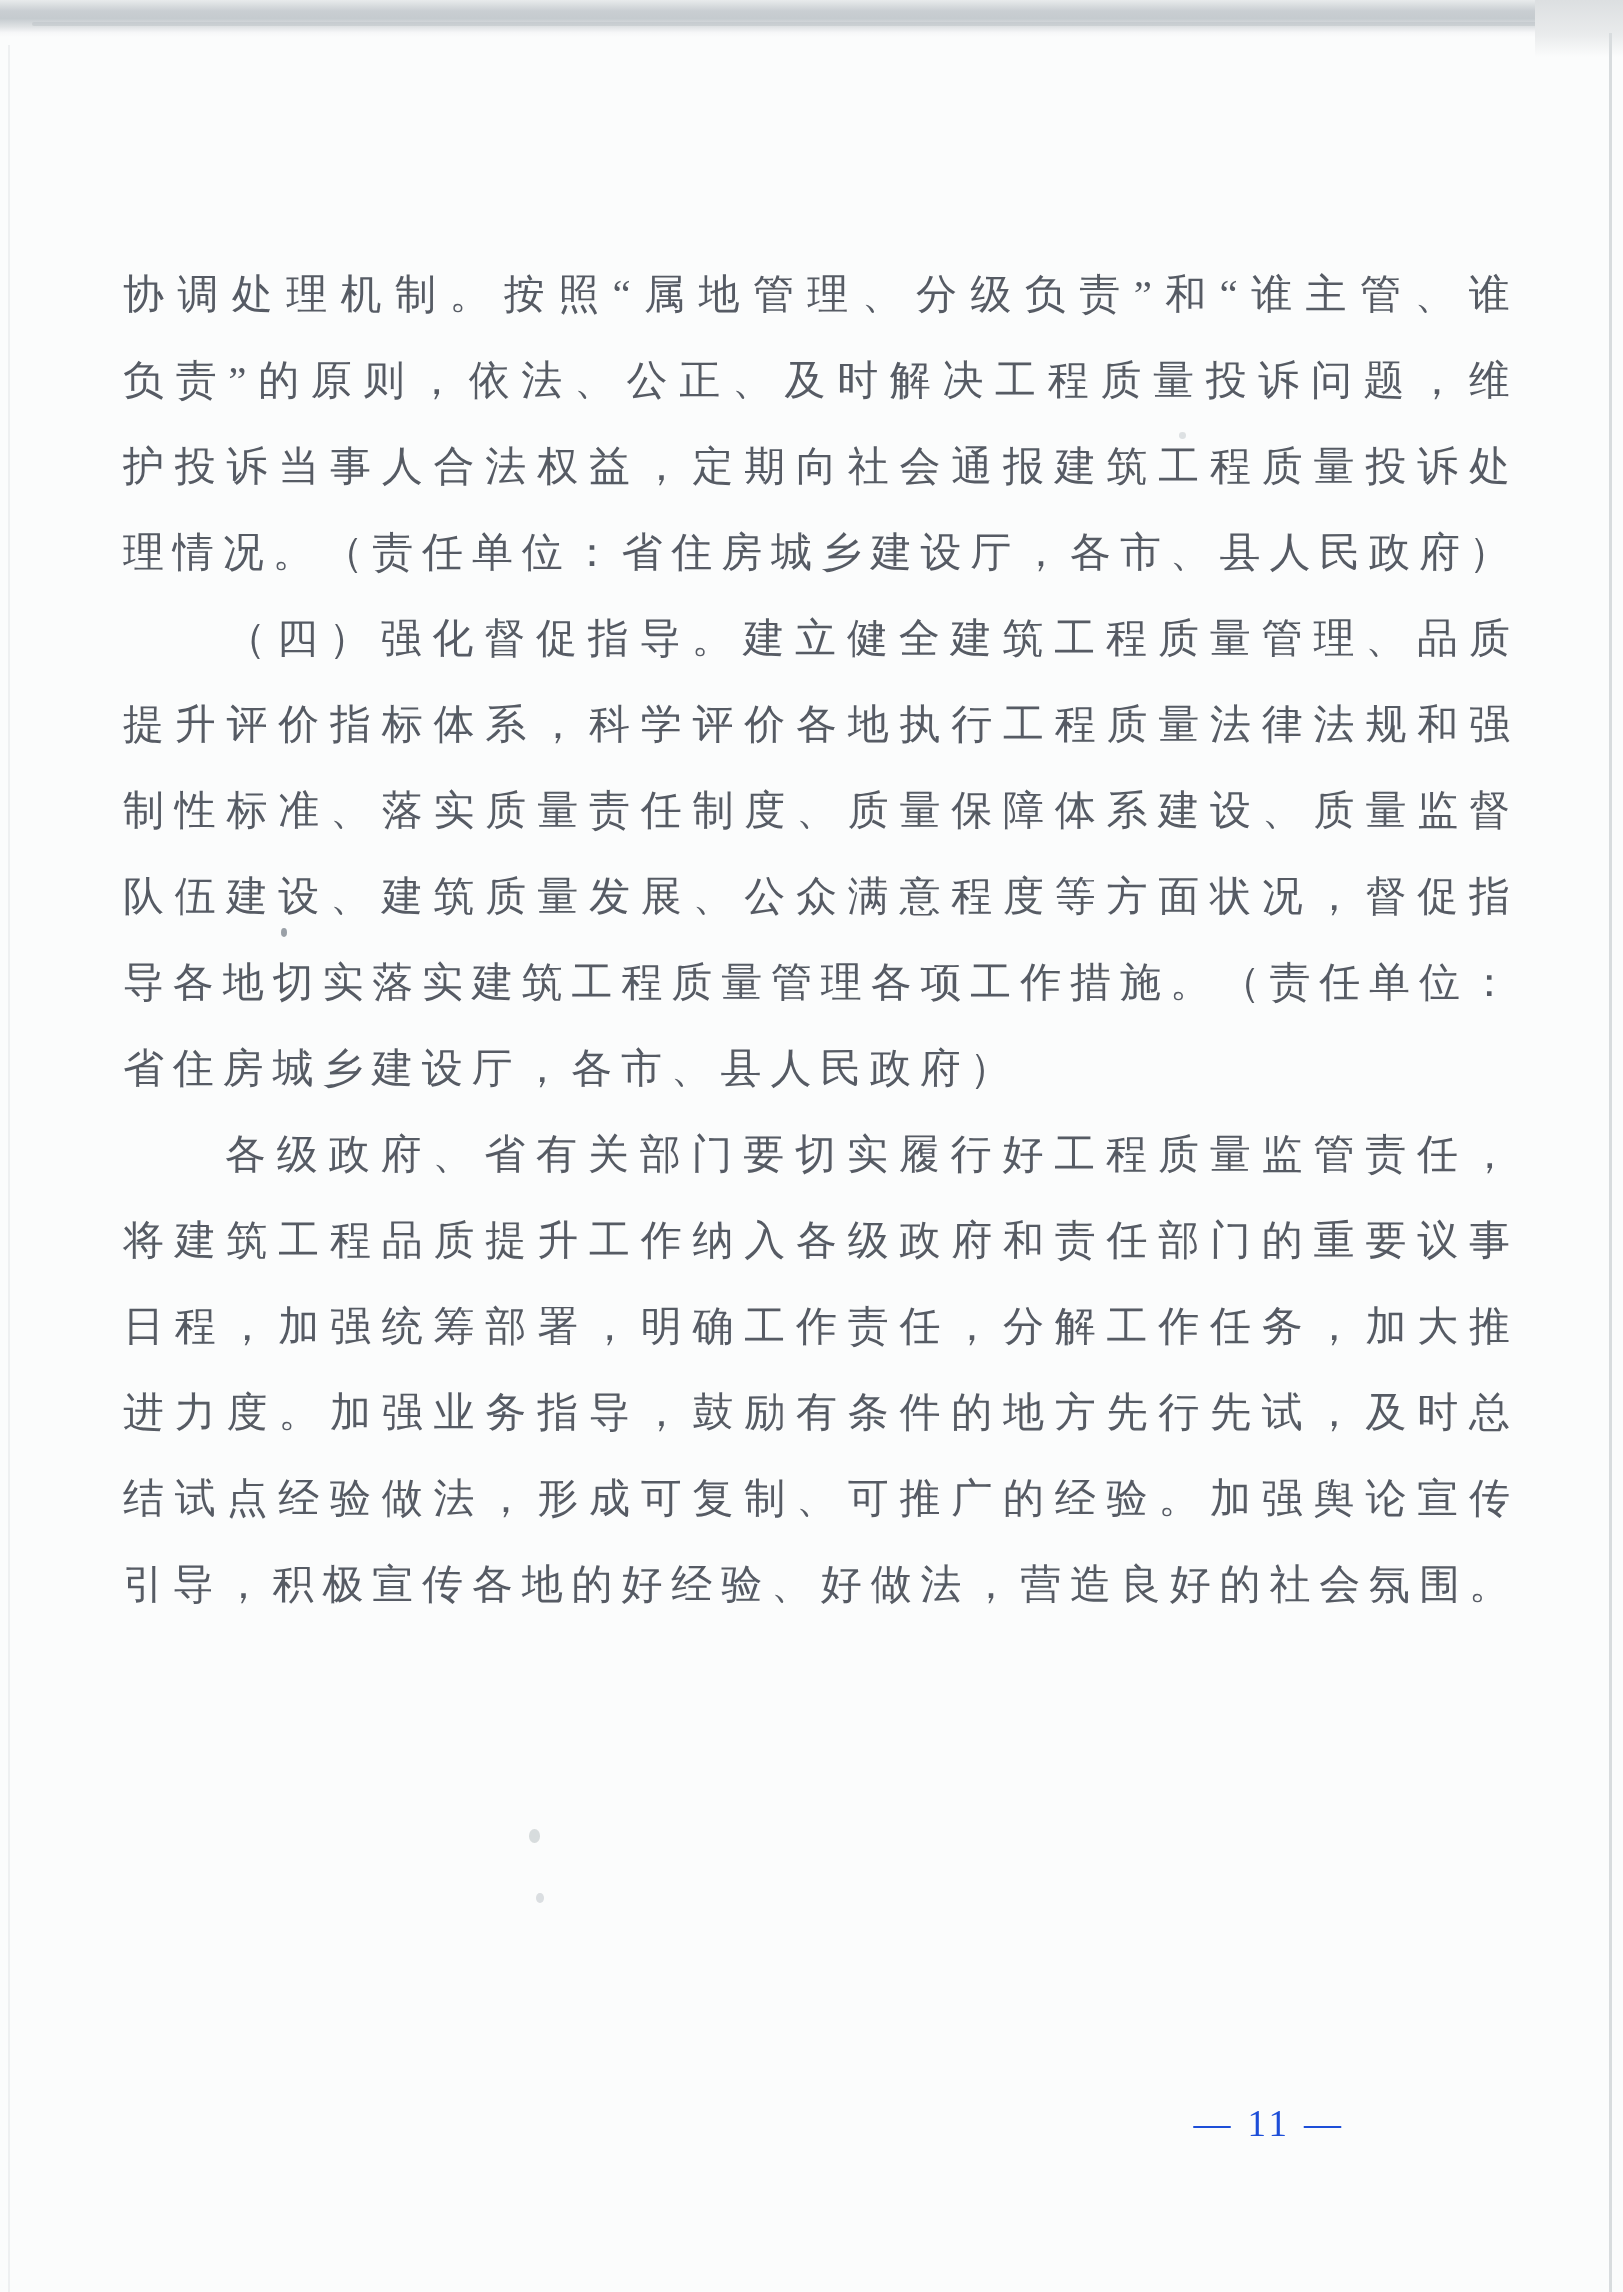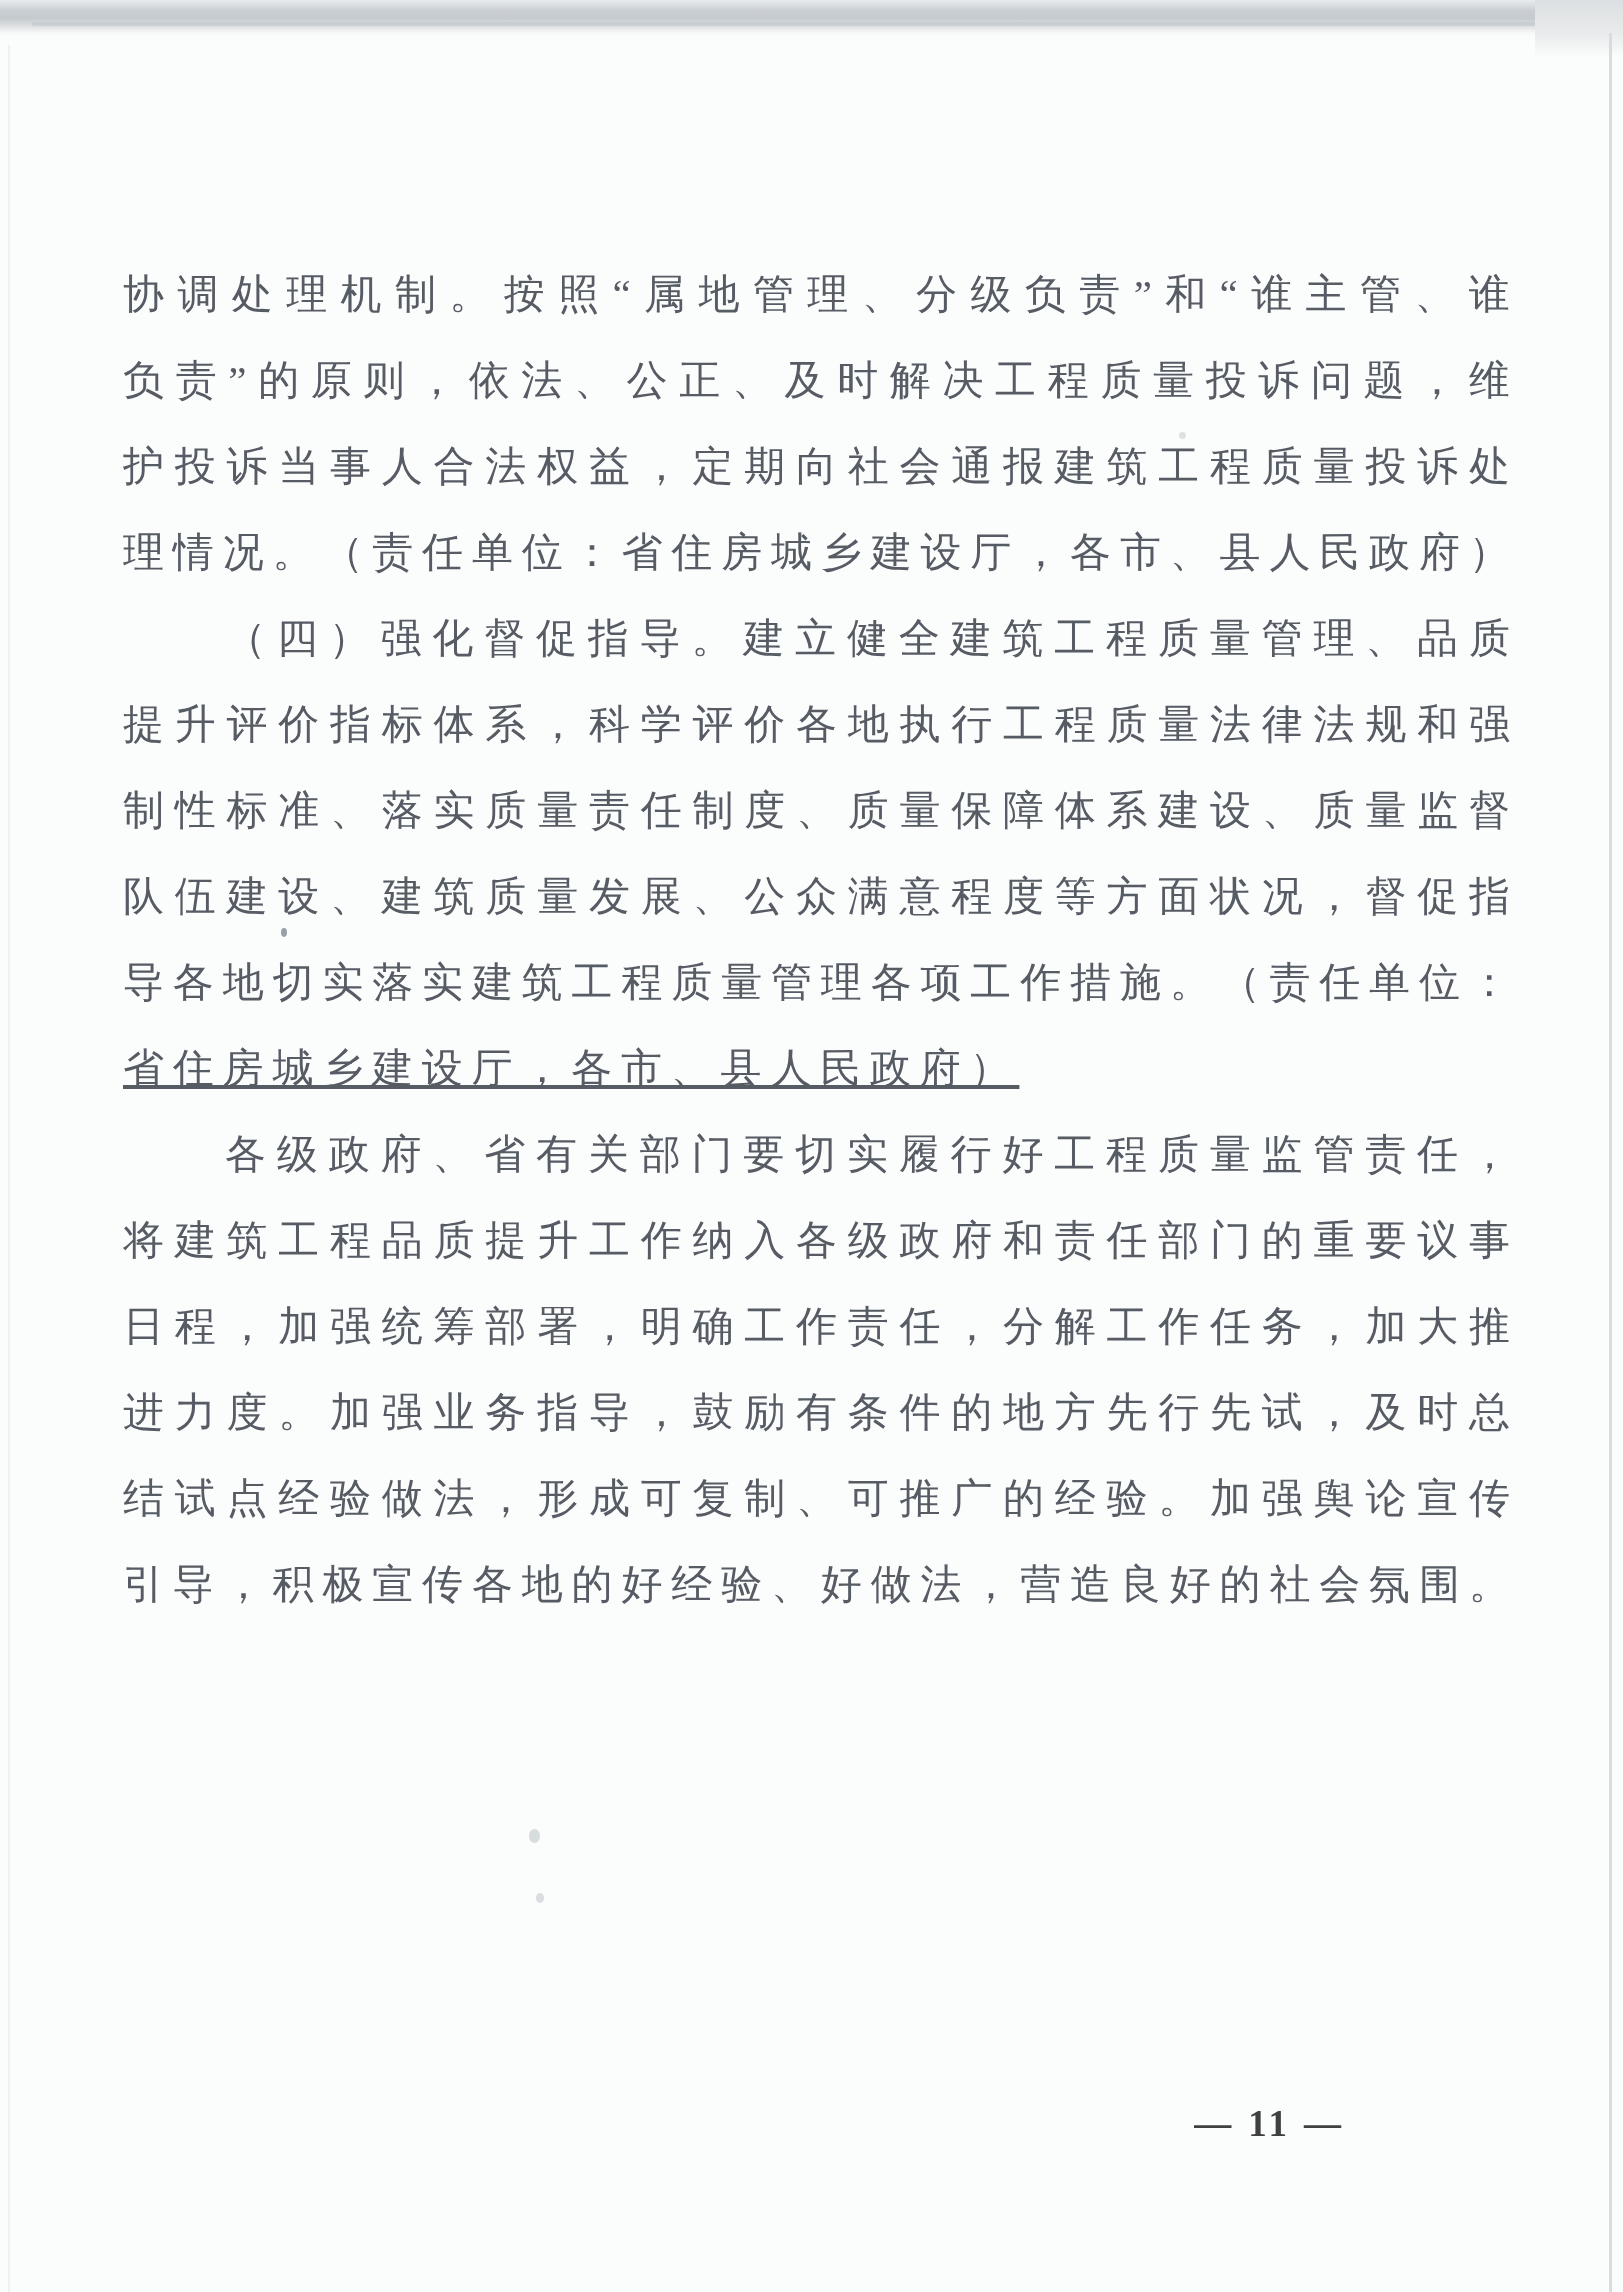--- a/index.html
+++ b/index.html
@@ -48,43 +48,41 @@
   .jc {
     display: flex;
     align-items: center;
     justify-content: space-between;
   }
   .jc span { display: inline-block; }
   .plain {
     line-height: 86px;
     letter-spacing: 8.8px;
     white-space: nowrap;
-    text-decoration: underline;
   }
   .indent { padding-left: 102px; }
   .heading {
     margin: 0;
     height: 86px;
     line-height: 86px;
     padding-left: 102px;
     font-family: "Liberation Sans", "DejaVu Sans", sans-serif;
     font-weight: 700;
     font-size: 43px;
     letter-spacing: 2.9px;
     color: #41454c;
   }
   .page-number {
     position: absolute;
     top: 2094px; right: 278px;
     height: 59px; line-height: 59px;
     font-size: 37px;
     letter-spacing: 3.9px;
-    color: #404040;
+    color: #1d4ed8;
     white-space: nowrap;
-    font-weight: bold;
   }
   
   .artifact { position: absolute; border-radius: 50%; }
   .a1 { left: 281px; top: 928px; width: 5.9px;  height: 8.8px;  background: #9aa0a7; }
   .a2 { left: 529px; top: 1829px; width: 10.8px; height: 13.7px; background: #ced3d5; opacity: .8; }
   .a3 { left: 536px; top: 1893px; width: 7.8px;  height: 9.8px; background: #d2d6d9; opacity: .8; }
   .a4 { left: 1179px; top: 432px; width: 6.9px;  height: 6.9px;  background: #d6dadc; opacity: .8; }
 </style>
 </head>
 <body>

